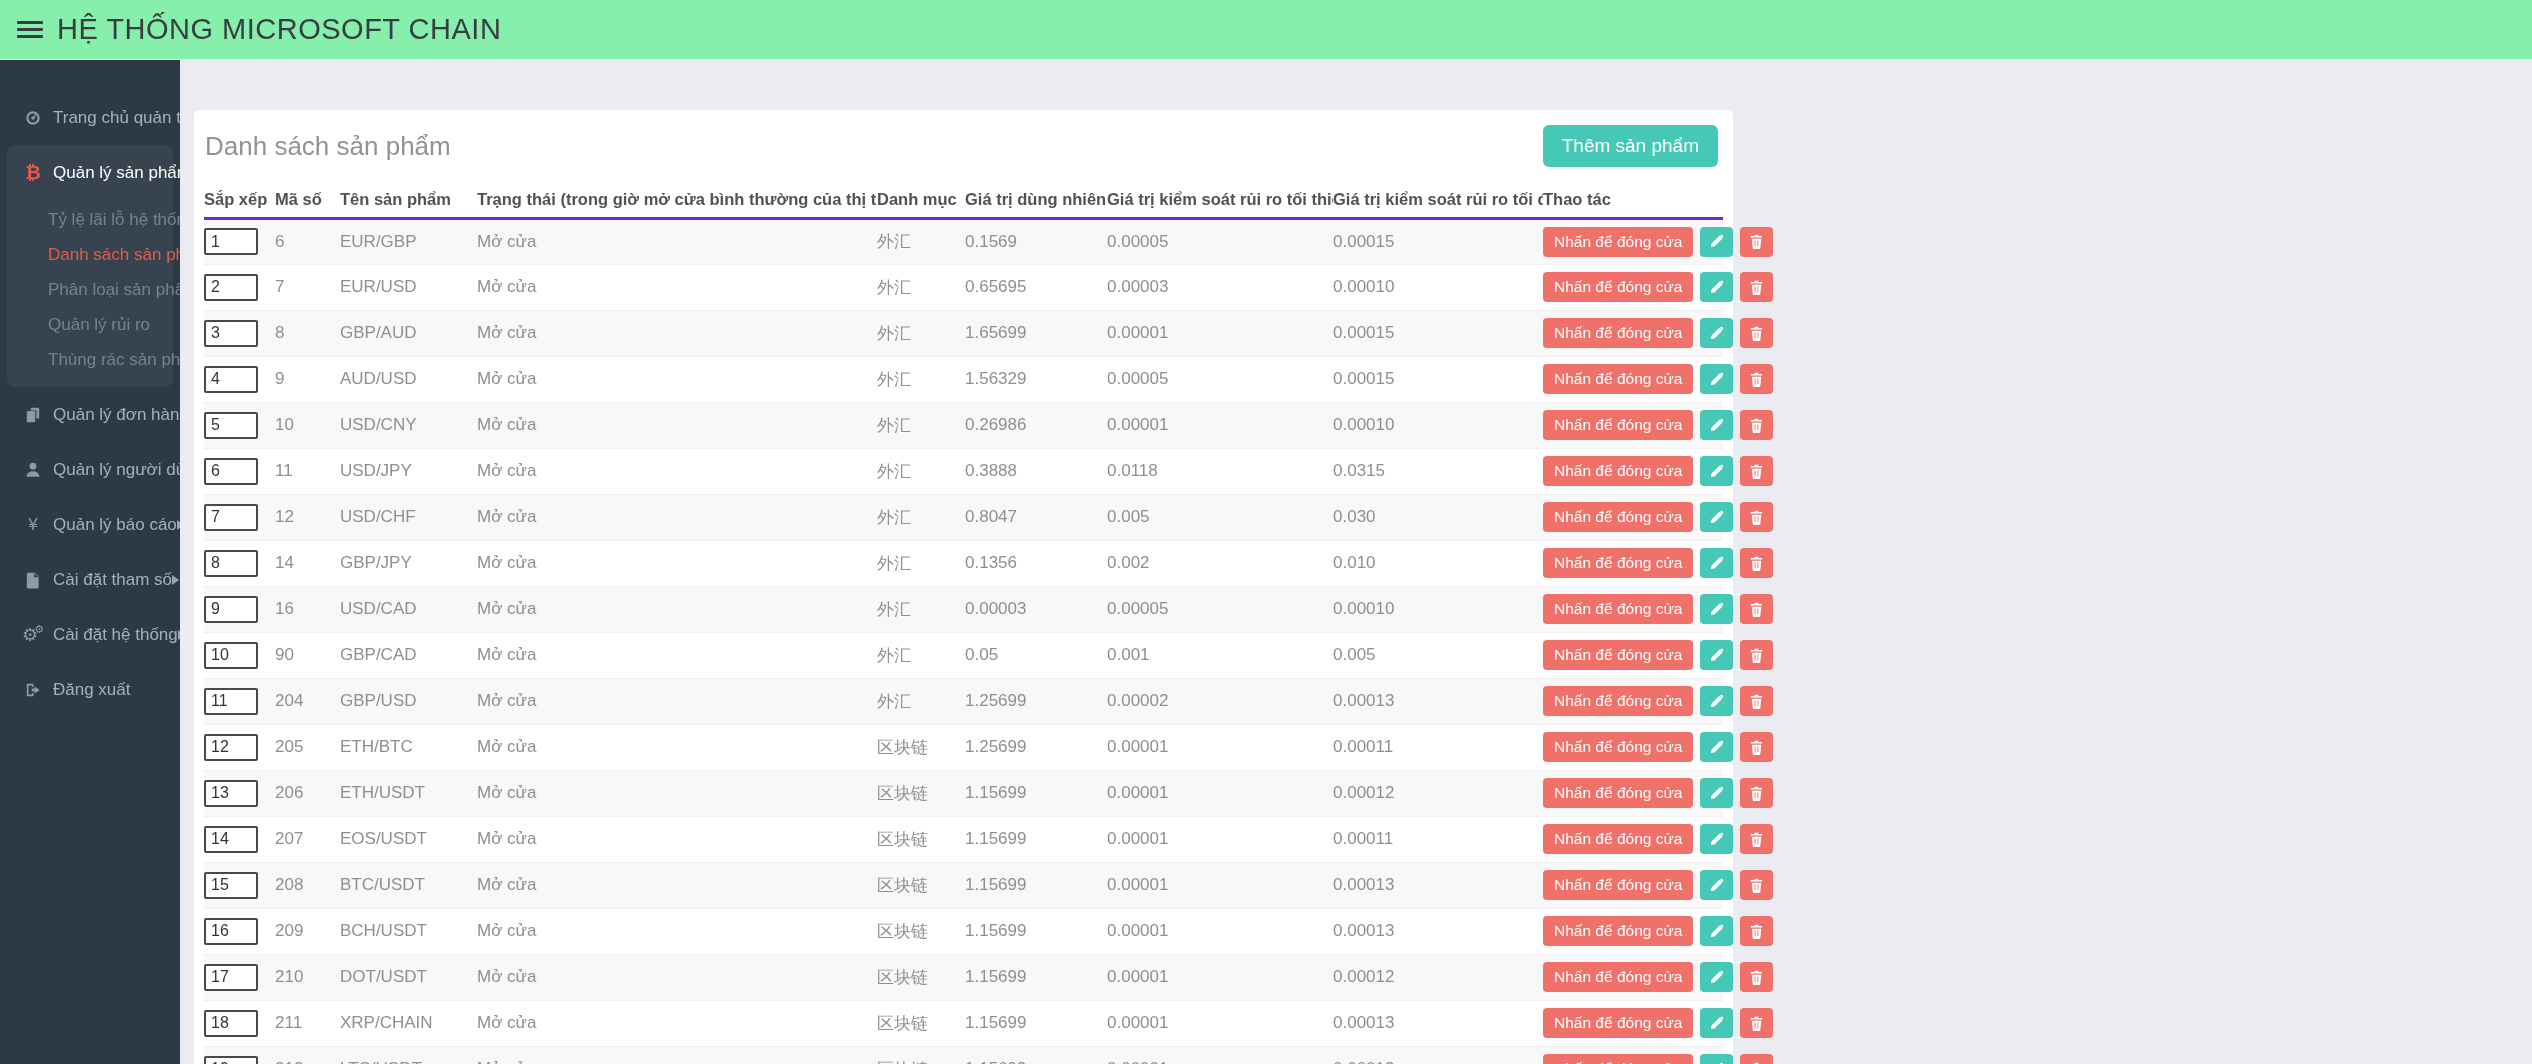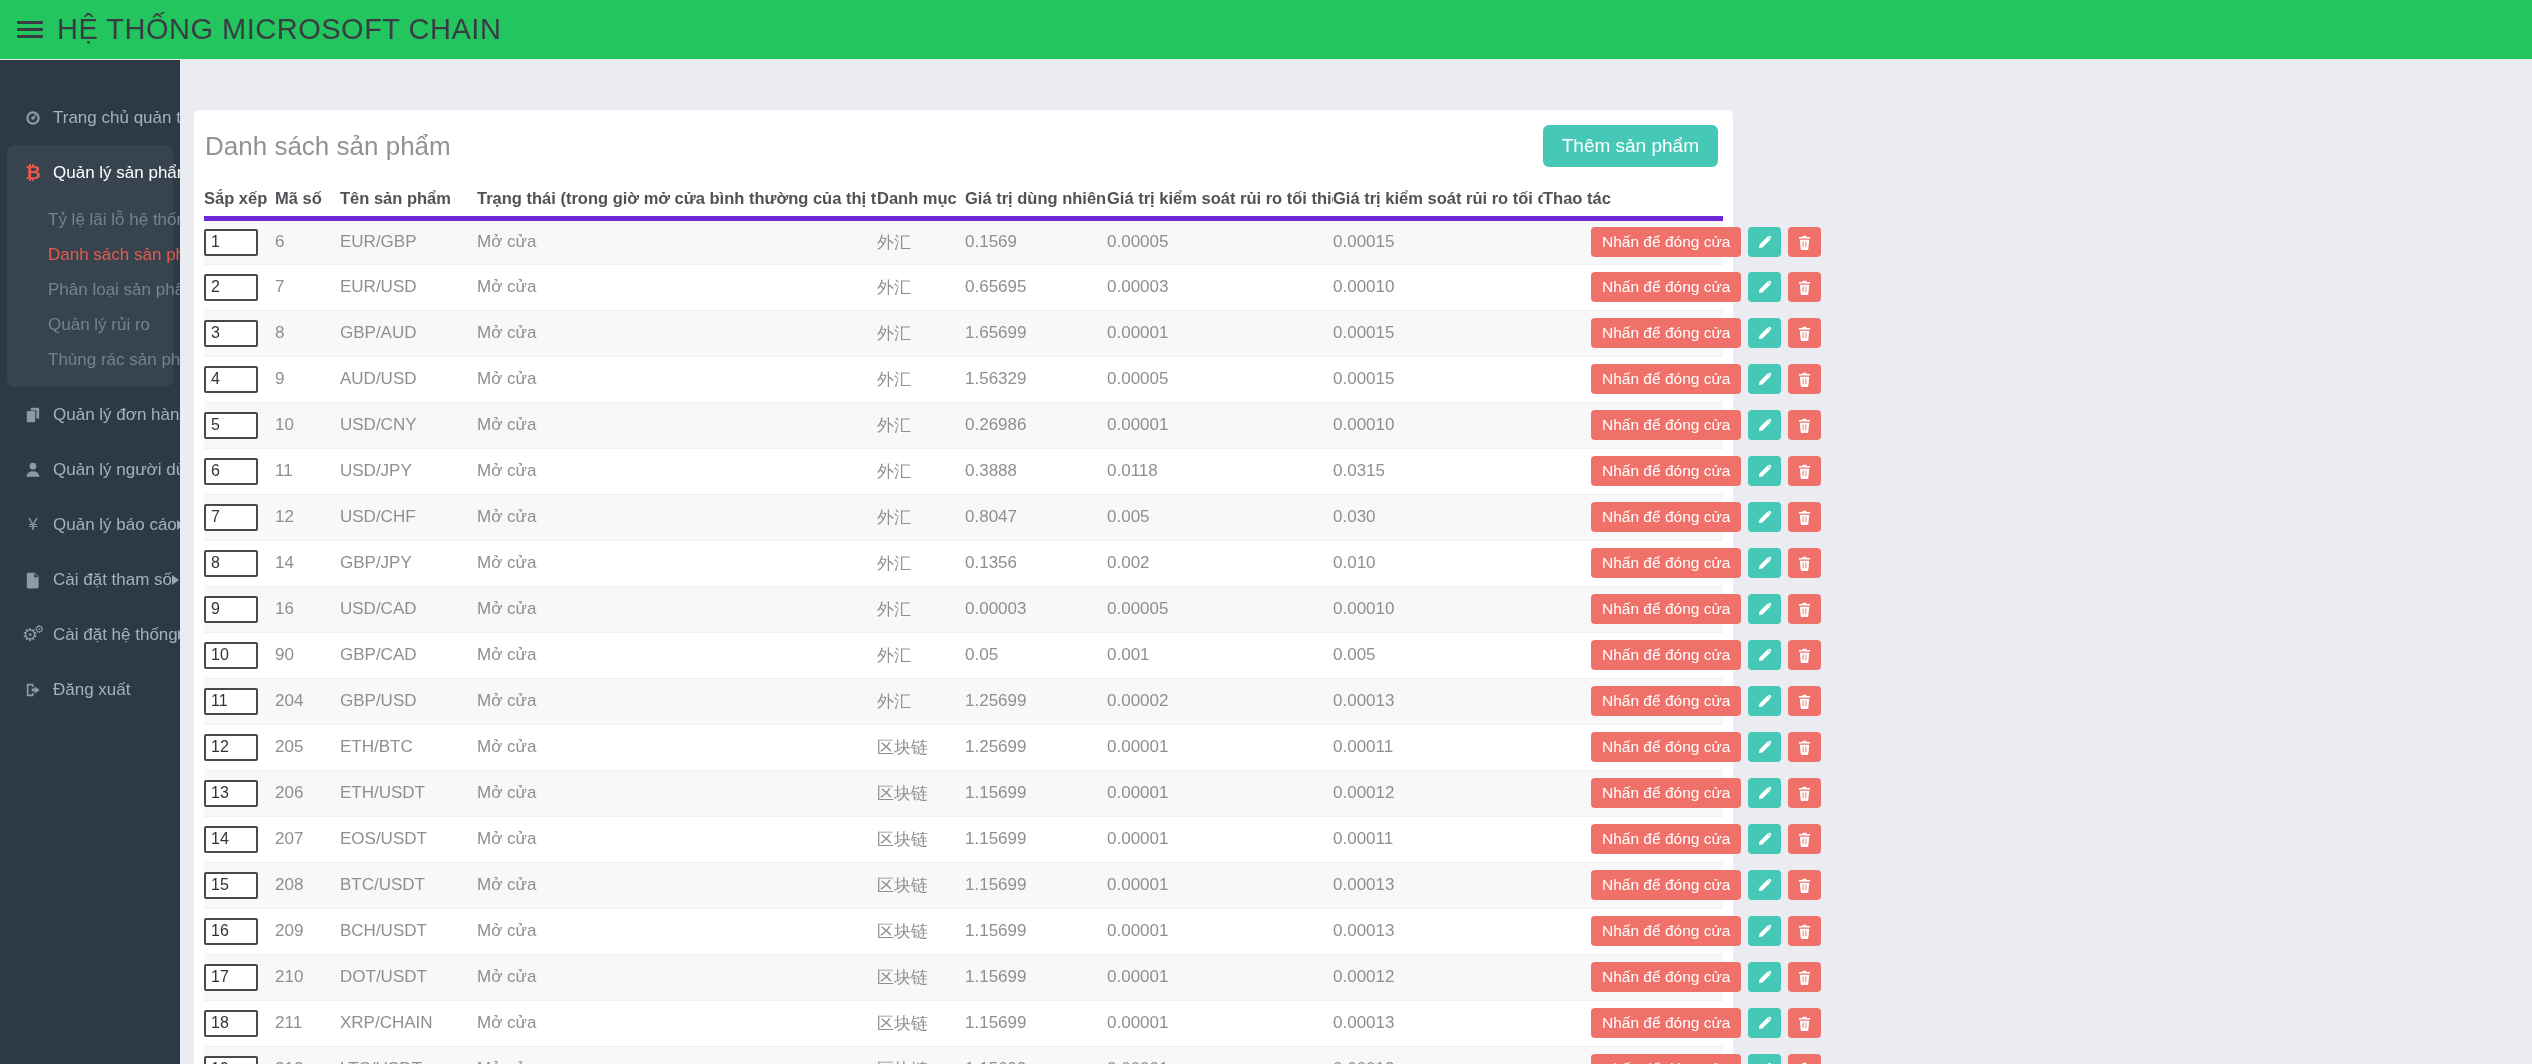--- a/index.html
+++ b/index.html
@@ -1,21 +1,21 @@
 <!DOCTYPE html>
 <html style="--accent-teal: #45c8b6; --accent-red: #f0716a; --active-link: #e8594b; --sidebar-bg: #2d3a46; --main-bg: #ebecf2;"><head>
 <meta charset="utf-8">
 <style>
   * { margin:0; padding:0; box-sizing:border-box; }
   html,body { width:2532px; height:1064px; overflow:hidden; }
   body { font-family:"Liberation Sans","DejaVu Sans",sans-serif; background:var(--main-bg,#ebecf2); }
 
   
   .app-header { position:absolute; left:0; top:0; width:2532px; height:60px;
-    background:#22c55e; display:flex; align-items:center; z-index:10; border-bottom:1px solid #ededf1; }
+    background:#86efac; display:flex; align-items:center; z-index:10; border-bottom:1px solid #ededf1; }
   .hamburger { margin-left:17px; width:26px; cursor:pointer; }
   .hamburger span { display:block; height:3px; background:#383c42; border-radius:1px; margin:4px 0; }
   .app-title { margin-left:14px; font-size:29px; font-weight:400; color:#393d43; letter-spacing:0.5px; }
 
   
   .sidebar { position:absolute; left:0; top:60px; width:180px; height:1004px;
     background:var(--sidebar-bg,#2d3a46); padding-top:30px; }
   .nav-item { height:55px; display:flex; align-items:center; padding:0 14px 0 22px;
     color:#a3b1ba; font-size:17px; cursor:pointer; }
   .nav-icon { width:22px; margin-right:9px; display:inline-flex; justify-content:center;
@@ -45,28 +45,28 @@
     padding:0 15px 0 11px; }
   .panel-title { font-size:26px; font-weight:400; color:#8f9296; }
   .btn-add { background:var(--accent-teal,#45c8b6); color:#ffffff; border:none; border-radius:6px;
     height:42px; padding:0 19px; font-size:19px; font-family:inherit; cursor:pointer; }
 
   
   table { border-collapse:collapse; table-layout:fixed; margin:0 10px; width:1519px; }
   col.c1{width:71px;} col.c2{width:65px;} col.c3{width:137px;} col.c4{width:400px;}
   col.c5{width:88px;} col.c6{width:142px;} col.c7{width:226px;} col.c8{width:210px;}
   th { height:36px; text-align:left; font-size:16.5px; color:#4f5256; font-weight:bold;
-    border-bottom:5px solid #6d28d9; padding-right:8px; white-space:nowrap; overflow:hidden; }
+    border-bottom:3px solid #6d28d9; padding-right:8px; white-space:nowrap; overflow:hidden; }
   td { height:46px; font-size:17px; color:#8c8f93; border-bottom:1px solid #f0f0f2;
     padding-right:8px; white-space:nowrap; }
   tbody tr:nth-child(odd) { background:#f8f8f9; }
   tbody tr:nth-child(even) { background:#ffffff; }
   .sort-input { width:54px; height:27px; border:2px solid #47494d; border-radius:2px;
     font-size:16px; color:#333; padding-left:5px; font-family:inherit; background:#fff; }
-  .actions { display:flex; align-items:center; gap:7px;margin-left:48px; }
+  .actions { display:flex; align-items:center; gap:7px; }
   .btn-close { background:var(--accent-red,#f0716a); color:#fff; border:none; border-radius:4px;
     height:30px; padding:0 11px; font-size:15.5px; font-family:inherit; cursor:pointer; white-space:nowrap; }
   .btn-sq { width:33px; height:30px; border:none; border-radius:4px; display:inline-flex;
     align-items:center; justify-content:center; cursor:pointer; flex:none; }
   .btn-edit { background:var(--accent-teal,#45c8b6); }
   .btn-del { background:var(--accent-red,#f0716a); }
   .btn-sq svg { width:15px; height:15px; fill:#ffffff; }
 </style>
 </head>
 <body>

